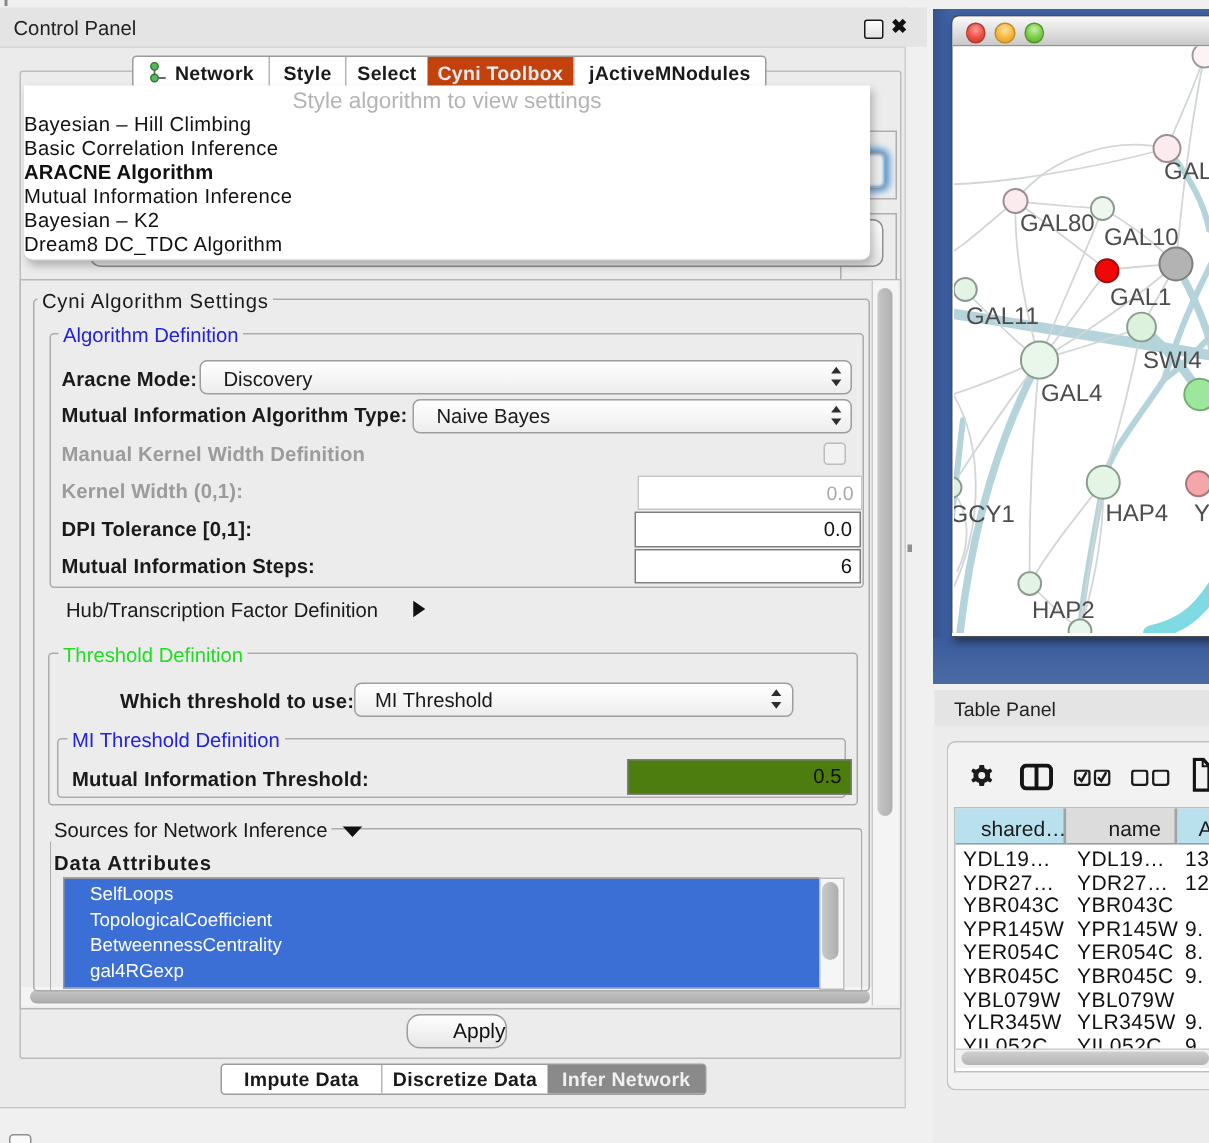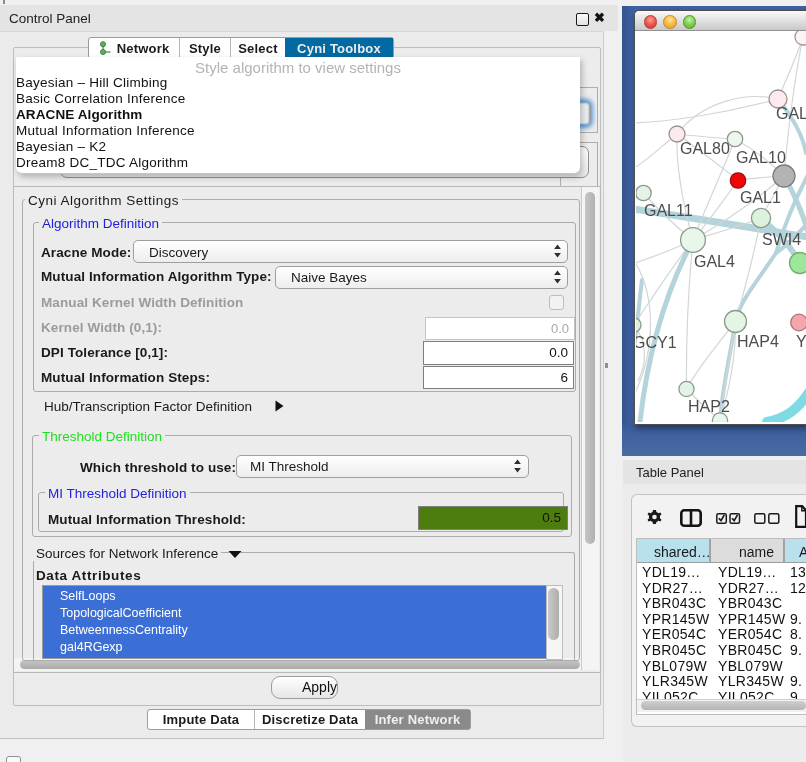--- a/index.html
+++ b/index.html
@@ -29,21 +29,22 @@
 <div class="abs" style="left:88px;top:37px;height:20px;background:#fff;border:1px solid #9c9c9c;border-radius:3px;display:flex;font-size:13px;font-weight:bold;letter-spacing:0.2px;color:#1a1a1a;">
   <div style="width:90px;display:flex;align-items:center;justify-content:center;border-right:1px solid #b5b5b5;">
     <svg width="14" height="15" viewBox="0 0 14 15" style="margin-right:4px;">
       <circle cx="4" cy="3.2" r="2.5" fill="#57b75c" stroke="#2d7a31" stroke-width="0.9"></circle>
       <circle cx="4" cy="11" r="2.5" fill="#57b75c" stroke="#2d7a31" stroke-width="0.9"></circle>
       <line x1="4" y1="5.4" x2="4" y2="8.8" stroke="#666" stroke-width="1.2"></line>
       <line x1="6.3" y1="11" x2="11.5" y2="11" stroke="#666" stroke-width="1.2"></line>
     </svg>Network</div>
   <div style="width:50px;display:flex;align-items:center;justify-content:center;border-right:1px solid #b5b5b5;">Style</div>
   <div style="width:54px;display:flex;align-items:center;justify-content:center;">Select</div>
-  <div style="width:108px;background:#0369a1;color:#ececec;display:flex;align-items:center;justify-content:center;">Cyni Toolbox</div>
+  <div style="width:97px;background:#c2410c;color:#ececec;display:flex;align-items:center;justify-content:center;">Cyni Toolbox</div>
+  <div style="width:127px;border-left:1px solid #b5b5b5;display:flex;align-items:center;justify-content:center;">jActiveMNodules</div>
 </div>
 
 <div class="abs" style="left:560px;top:87px;width:36px;height:44px;border:1px solid #adadad;"></div>
 <div class="abs" style="left:556px;top:101px;width:33px;height:23px;border:1px solid #9a9a9a;border-radius:5px;background:#eee;box-shadow:0 0 4px 2px #5b9ddc, inset 0 0 2px 1px #5b9ddc;"></div>
 <div class="abs" style="left:560px;top:142px;width:36px;height:60px;border:1px solid #adadad;"></div>
 <div class="abs" style="left:60px;top:146px;width:527px;height:30px;border:1px solid #909090;border-radius:7px;background:linear-gradient(#fdfdfd,#e9e9e9);"></div>
 
 <div class="abs" style="left:16px;top:57px;width:564px;height:116px;background:#fff;border-bottom:1px solid #c7c7c7;border-radius:0 0 6px 6px;box-shadow:2px 3px 6px rgba(0,0,0,0.25);"></div>
 <div class="lbl" style="left:0;top:59px;width:596px;text-align:center;color:#b4b4b4;font-size:15px;">Style algorithm to view settings</div>
 <div class="lbl" style="left:16px;top:75px;line-height:16px;font-size:13.5px;letter-spacing:0.25px;color:#111;">

